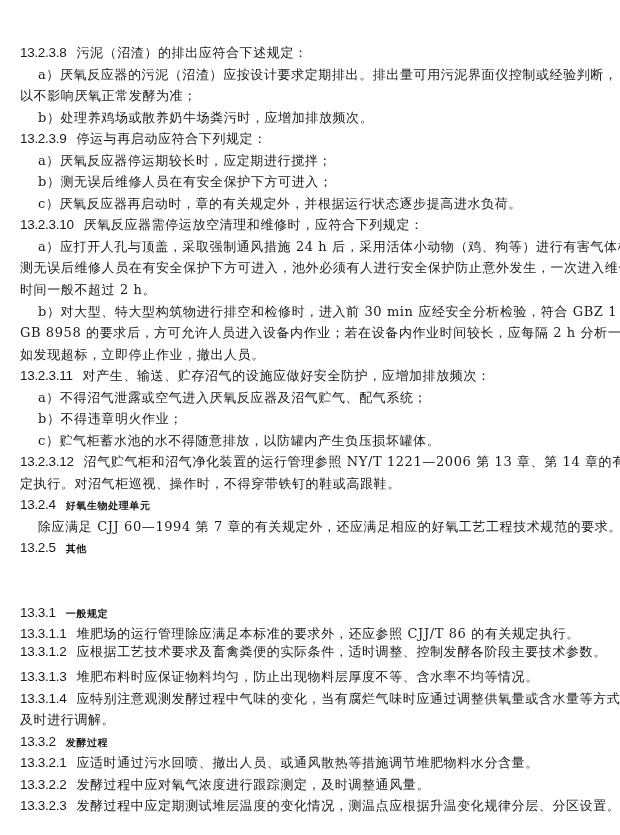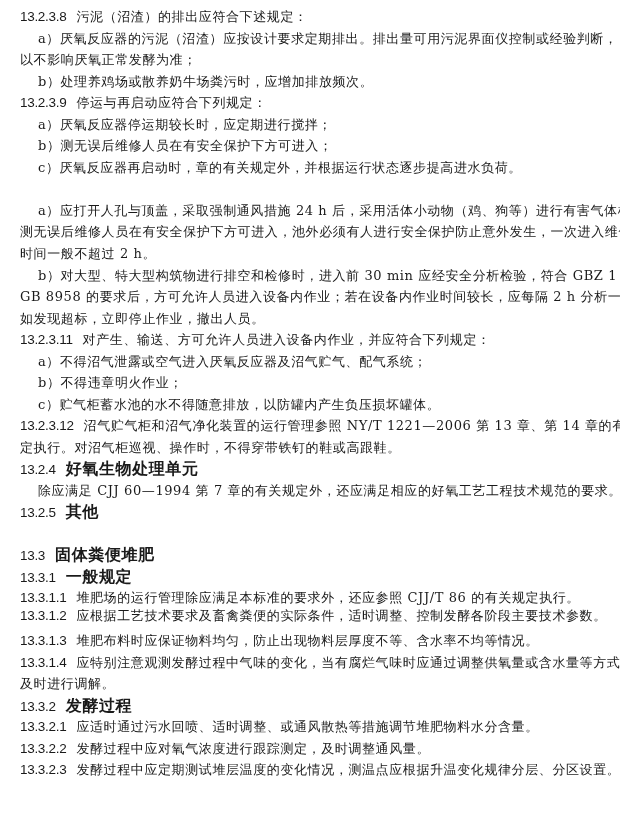--- a/index.html
+++ b/index.html
@@ -1,55 +1,55 @@
 <!DOCTYPE html>
 <html><head>
 <meta charset="utf-8">
 <style>
   html, body { margin: 0; padding: 0; background: #ffffff; }
   body { width: 620px; height: 835px; overflow: hidden; position: relative;
          font-family: "DejaVu Serif", "Liberation Serif", serif; color: #1a1a1a; }
   .page { position: absolute; left: 0; top: 0; width: 620px; height: 835px; }
-  .ln { position: absolute; left: 20px; white-space: nowrap; font-size: 13px; line-height: 21px; letter-spacing: 0.6px; }
+  .ln { position: absolute; left: 20px; white-space: nowrap; font-size: 13px; line-height: 21px; letter-spacing: 0.6px; margin-top: 36px; }
   .ind { left: 38px; }
   .num { font-family: "Liberation Sans", "DejaVu Sans", sans-serif; font-size: 13.5px; letter-spacing: -0.3px; margin-right: 10px; }
-  .h { font-family: "DejaVu Sans", "Liberation Sans", sans-serif; font-weight: bold; font-size: 16px; }
+  .h { font-family: "DejaVu Sans", "Liberation Sans", sans-serif; font-weight: bold; font-size: 10px; }
 </style>
 </head>
 <body>
 
 <div class="page">
   <div class="ln" style="top:6px"><span class="num">13.2.3.8</span><span>污泥（沼渣）的排出应符合下述规定：</span></div>
   <div class="ln ind" style="top:28px"><span>a）厌氧反应器的污泥（沼渣）应按设计要求定期排出。排出量可用污泥界面仪控制或经验判断，</span></div>
   <div class="ln" style="top:49px"><span>以不影响厌氧正常发酵为准；</span></div>
   <div class="ln ind" style="top:71px"><span>b）处理养鸡场或散养奶牛场粪污时，应增加排放频次。</span></div>
   <div class="ln" style="top:92px"><span class="num">13.2.3.9</span><span>停运与再启动应符合下列规定：</span></div>
   <div class="ln ind" style="top:114px"><span>a）厌氧反应器停运期较长时，应定期进行搅拌；</span></div>
   <div class="ln ind" style="top:135px"><span>b）测无误后维修人员在有安全保护下方可进入；</span></div>
   <div class="ln ind" style="top:157px"><span>c）厌氧反应器再启动时，章的有关规定外，并根据运行状态逐步提高进水负荷。</span></div>
+  <div class="ln" style="top:178px"><span class="num">13.2.3.10</span><span>厌氧反应器需停运放空清理和维修时，应符合下列规定：</span></div>
   <div class="ln ind" style="top:200px"><span>a）应打开人孔与顶盖，采取强制通风措施 24 h 后，采用活体小动物（鸡、狗等）进行有害气体检</span></div>
   <div class="ln" style="top:221px"><span>测无误后维修人员在有安全保护下方可进入，池外必须有人进行安全保护防止意外发生，一次进入维修</span></div>
   <div class="ln" style="top:243px"><span>时间一般不超过 2 h。</span></div>
   <div class="ln ind" style="top:265px"><span>b）对大型、特大型构筑物进行排空和检修时，进入前 30 min 应经安全分析检验，符合 GBZ 1 和</span></div>
   <div class="ln" style="top:286px"><span>GB 8958 的要求后，方可允许人员进入设备内作业；若在设备内作业时间较长，应每隔 2 h 分析一次，</span></div>
   <div class="ln" style="top:308px"><span>如发现超标，立即停止作业，撤出人员。</span></div>
 
-  <div class="ln" style="top:329px"><span class="num">13.2.3.11</span><span>对产生、输送、方可允许人员进入设备内作业，并应符合下列规定：</span></div>
+  <div class="ln" style="top:329px"><span class="num">13.2.3.11</span><span>对产生、输送、贮存沼气的设施应做好安全防护，应增加排放频次：</span></div>
   <div class="ln ind" style="top:372px"><span>b）不得违章明火作业；</span></div>
   <div class="ln ind" style="top:351px"><span>a）不得沼气泄露或空气进入厌氧反应器及沼气贮气、配气系统；</span></div>
   <div class="ln ind" style="top:394px"><span>c）贮气柜蓄水池的水不得随意排放，以防罐内产生负压损坏罐体。</span></div>
   <div class="ln" style="top:415px"><span class="num">13.2.3.12</span><span>沼气贮气柜和沼气净化装置的运行管理参照 NY/T  1221—2006 第 13 章、第 14 章的有关规</span></div>
   <div class="ln" style="top:437px"><span>定执行。对沼气柜巡视、操作时，不得穿带铁钉的鞋或高跟鞋。</span></div>
   <div class="ln" style="top:458px"><span class="num">13.2.4</span><span class="h">好氧生物处理单元</span></div>
   <div class="ln ind" style="top:480px"><span>除应满足 CJJ 60—1994 第 7 章的有关规定外，还应满足相应的好氧工艺工程技术规范的要求。</span></div>
   <div class="ln" style="top:501px"><span class="num">13.2.5</span><span class="h">其他</span></div>
-  <div class="ln" style="top:544px"><span class="num">13.3</span><span class="h">固体粪便堆肥</span></div>
   <div class="ln" style="top:566px"><span class="num">13.3.1</span><span class="h">一般规定</span></div>
   <div class="ln" style="top:587px"><span class="num">13.3.1.1</span><span>堆肥场的运行管理除应满足本标准的要求外，还应参照 CJJ/T 86 的有关规定执行。</span></div>
   <div class="ln" style="top:605px"><span class="num">13.3.1.2</span><span>应根据工艺技术要求及畜禽粪便的实际条件，适时调整、控制发酵各阶段主要技术参数。</span></div>
   <div class="ln" style="top:630px"><span class="num">13.3.1.3</span><span>堆肥布料时应保证物料均匀，防止出现物料层厚度不等、含水率不均等情况。</span></div>
   <div class="ln" style="top:652px"><span class="num">13.3.1.4</span><span>应特别注意观测发酵过程中气味的变化，当有腐烂气味时应通过调整供氧量或含水量等方式</span></div>
   <div class="ln" style="top:673px"><span>及时进行调解。</span></div>
   <div class="ln" style="top:695px"><span class="num">13.3.2</span><span class="h">发酵过程</span></div>
-  <div class="ln" style="top:716px"><span class="num">13.3.2.1</span><span>应适时通过污水回喷、适时调整、或通风散热等措施调节堆肥物料水分含量。</span></div>
+  <div class="ln" style="top:716px"><span class="num">13.3.2.1</span><span>应适时通过污水回喷、撤出人员、或通风散热等措施调节堆肥物料水分含量。</span></div>
   <div class="ln" style="top:738px"><span class="num">13.3.2.2</span><span>发酵过程中应对氧气浓度进行跟踪测定，及时调整通风量。</span></div>
   <div class="ln" style="top:759px"><span class="num">13.3.2.3</span><span>发酵过程中应定期测试堆层温度的变化情况，测温点应根据升温变化规律分层、分区设置。</span></div>
 </div>
 
 </body></html>

